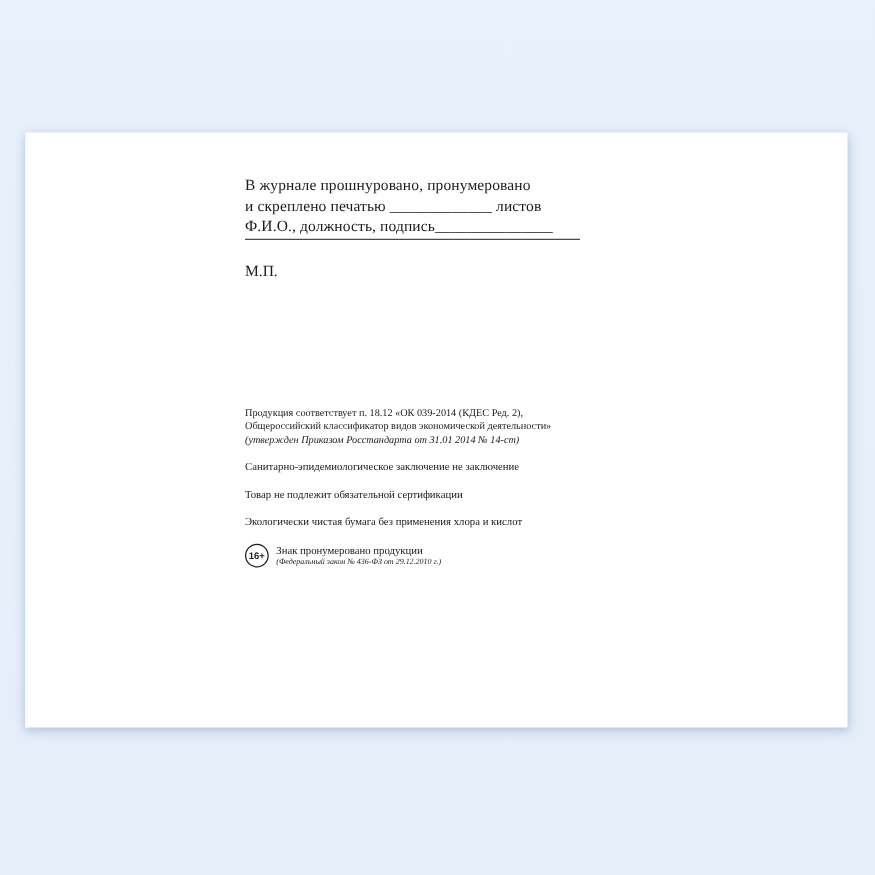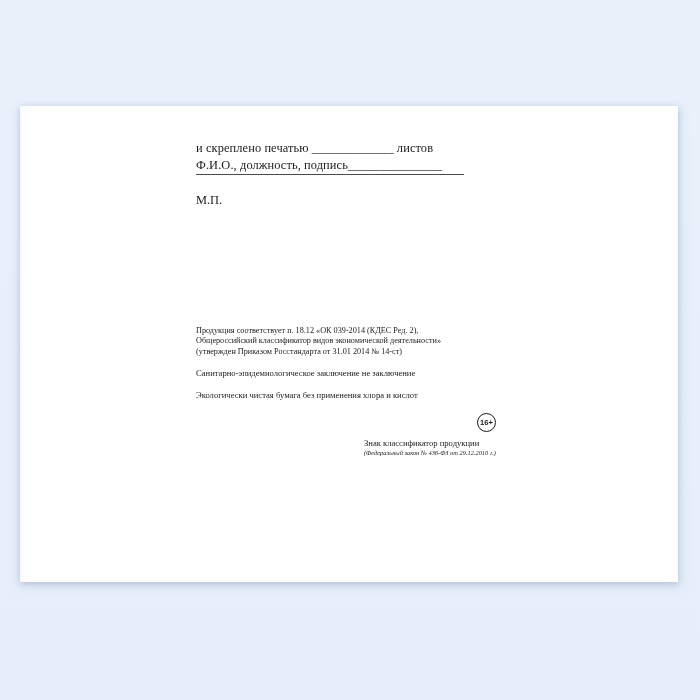--- a/index.html
+++ b/index.html
@@ -80,33 +80,33 @@
     top: 326px;
     width: 300px;
     color: #1b1b1b;
   }
   .b1 {
     font-size: 8.2px;
     line-height: 10.4px;
     white-space: nowrap;
   }
   .b1.italic {
+    font-style: italic;
   }
   .spaced {
     margin-top: 11px;
     font-size: 8.6px;
     line-height: 11px;
     white-space: nowrap;
   }
   .markrow {
     margin-top: 12px;
     display: flex;
-    align-items: flex-end;
+    align-items: flex-start;
     gap: 6px;
-    flex-direction: column;
   }
   .age-badge {
     width: 17px;
     height: 17px;
     border: 1.2px solid #1b1b1b;
     border-radius: 50%;
     display: flex;
     align-items: center;
     justify-content: center;
     font-size: 7.6px;
@@ -132,36 +132,38 @@
 <div class="stage">
 
   <div class="page-shadow"></div>
 
   <div class="page">
 
     
   </div>
 
   <div class="block-top">
+    <div class="line">В журнале прошнуровано, пронумеровано</div>
     <div class="line">и скреплено печатью _____________ листов</div>
     <div class="line">Ф.И.О., должность, подпись_______________</div>
     <div class="rule"></div>
     <div class="mp">М.П.</div>
   </div>
 
   <div class="block-bottom">
     <div class="b1">Продукция соответствует п. 18.12 «ОК 039-2014 (КДЕС Ред. 2),</div>
     <div class="b1">Общероссийский классификатор видов экономической деятельности»</div>
     <div class="b1 italic">(утвержден Приказом Росстандарта от 31.01 2014 № 14-ст)</div>
 
     <div class="spaced">Санитарно-эпидемиологическое заключение не заключение</div>
+    <div class="spaced">Товар не подлежит обязательной сертификации</div>
     <div class="spaced">Экологически чистая бумага без применения хлора и кислот</div>
 
     <div class="markrow">
       <div class="age-badge">16+</div>
       <div class="mark-text">
-        <div class="t1">Знак классификатор продукции</div>
+        <div class="t1">Знак пронумеровано продукции</div>
         <div class="t2">(Федеральный закон № 436-ФЗ от 29.12.2010 г.)</div>
       </div>
     </div>
   </div>
 
 </div>
 
 </body></html>

